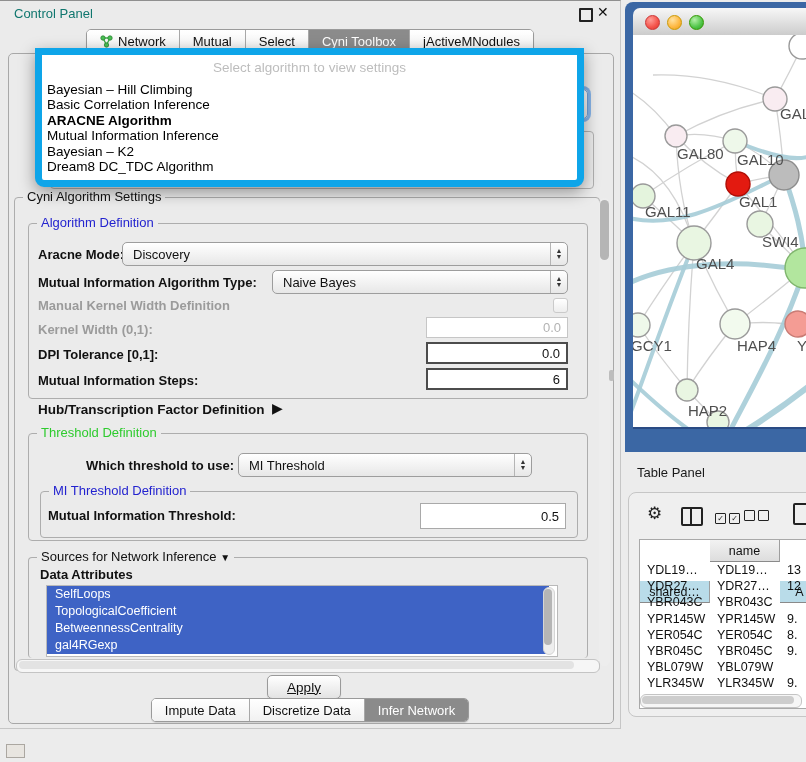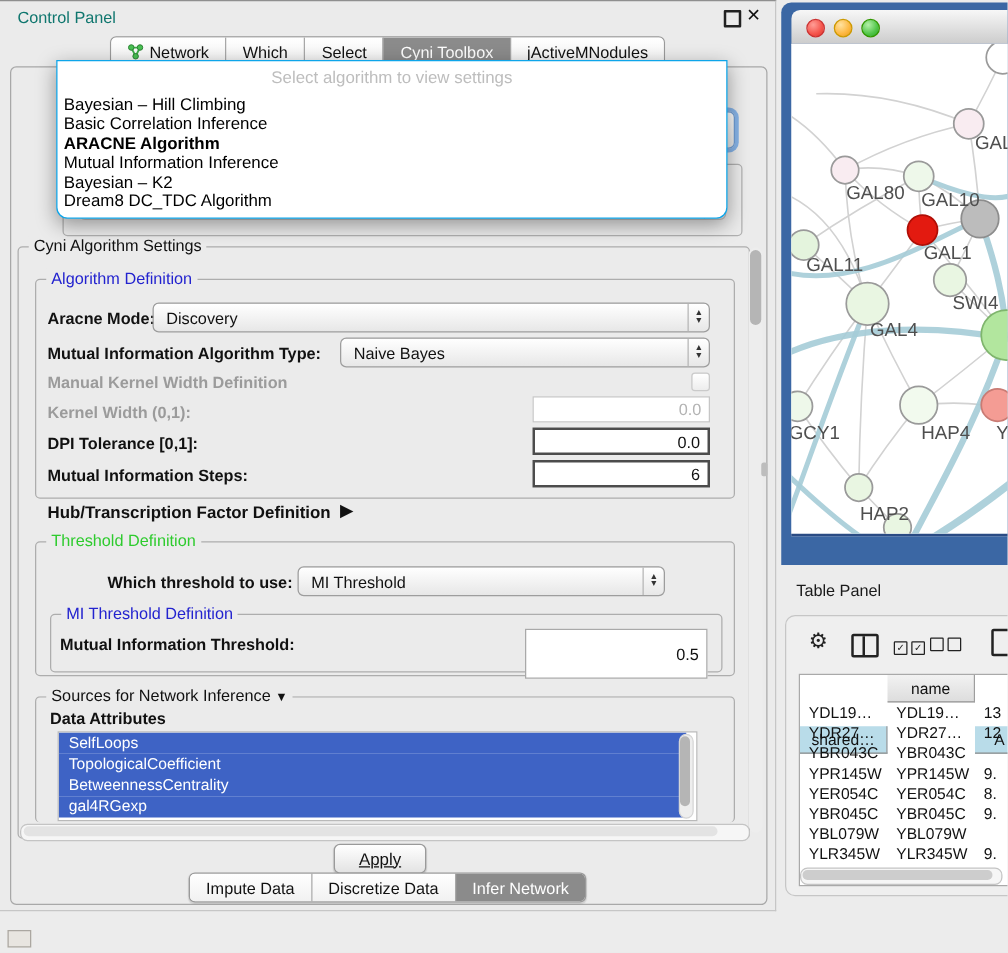--- a/index.html
+++ b/index.html
@@ -34,21 +34,21 @@
   .combo .stepper{position:absolute;right:0;top:0;bottom:0;width:16px;border-left:1px solid #b5b5b5;
          display:flex;flex-direction:column;align-items:center;justify-content:center;color:#333;
          font-size:7px;line-height:6px;}
   #hidden-focus-combo{left:60px;top:88px;width:528px;height:30px;z-index:5;
          box-shadow:0 0 0 3px rgba(100,160,230,.75);border-color:#6f9fd8;}
   #hidden-gbox{left:50px;top:130px;width:542px;height:56px;border:1px solid #b0b0b0;border-radius:4px;z-index:4;}
   #hidden-combo2{left:12px;top:16px;width:518px;height:28px;color:#b5b5b5;border-color:#c4c4c4;
          background:linear-gradient(#fbfbfb,#efefef);}
 
   
-  #algo-popup{left:45px;top:47px;width:535px;height:125px;background:#fff;border:1px solid #0ea5e9;
+  #algo-popup{left:35px;top:47px;width:535px;height:125px;background:#fff;border:7px solid #0ea5e9;
        border-radius:0 0 9px 9px;box-shadow:0 5px 16px rgba(0,0,0,.38);z-index:60;}
   #algo-prompt{text-align:center;color:#bdbdbd;font-size:13.5px;padding-top:5px;height:22px;}
   .algo-item{font-size:13.5px;line-height:15.4px;padding-left:5px;color:#000;white-space:nowrap;}
   .algo-item.bold{font-weight:bold;}
 
   
   .gbox{border:1px solid #adadad;border-radius:4px;}
   .legend{position:absolute;top:-9px;left:8px;background:#ebebeb;padding:0 4px;font-size:13px;white-space:nowrap;}
   .legend.blue{color:#2323cf;}
   .legend.green{color:#2ecb2e;}
@@ -152,21 +152,21 @@
             <line x1="3" y1="3" x2="10" y2="3" stroke="#3fae49" stroke-width="1.4"></line>
             <line x1="3" y1="3" x2="6.5" y2="10" stroke="#3fae49" stroke-width="1.4"></line>
             <line x1="10" y1="3" x2="6.5" y2="10" stroke="#3fae49" stroke-width="1.4"></line>
             <circle cx="3" cy="3" r="2.2" fill="#49c153" stroke="#2c8334" stroke-width="0.8"></circle>
             <circle cx="10" cy="3" r="2.2" fill="#49c153" stroke="#2c8334" stroke-width="0.8"></circle>
             <circle cx="6.5" cy="10" r="2.2" fill="#49c153" stroke="#2c8334" stroke-width="0.8"></circle>
           </svg>
           <span>Network</span>
         </div>
         <div>
-          <span>Which</span>
+          <span>Mutual</span>
         </div>
         <div>
           <span>Select</span>
         </div>
         <div class="sel">
           <span>Cyni Toolbox</span>
         </div>
         <div>
           <span>jActiveMNodules</span>
         </div>
@@ -237,21 +237,21 @@
   </div>
   <span class="lbl b abs" style="left:86px;top:457px;">Which threshold to use:</span>
   <div class="abs combo" style="left:238px;top:452px;width:294px;height:24px;">
     <span>MI Threshold</span>
     <span class="stepper">▲<br>▼</span>
   </div>
   <div id="mibox" class="abs gbox">
     <span class="legend blue">MI Threshold Definition</span>
   </div>
   <span class="lbl b abs" style="left:48px;top:507px;">Mutual Information Threshold:</span>
-  <div class="abs field" style="left:420px;top:502px;width:146px;height:40px;">
+  <div class="abs field" style="left:420px;top:502px;width:146px;height:26px;">
     <span>0.5</span>
   </div>
 
   <div id="sources-box" class="abs gbox">
     <span class="legend">
       <span>Sources for Network Inference</span>
       <span style="font-size:10px;">▼</span>
     </span>
   </div>
   <span class="lbl b abs" style="left:40px;top:566px;">Data Attributes</span>

